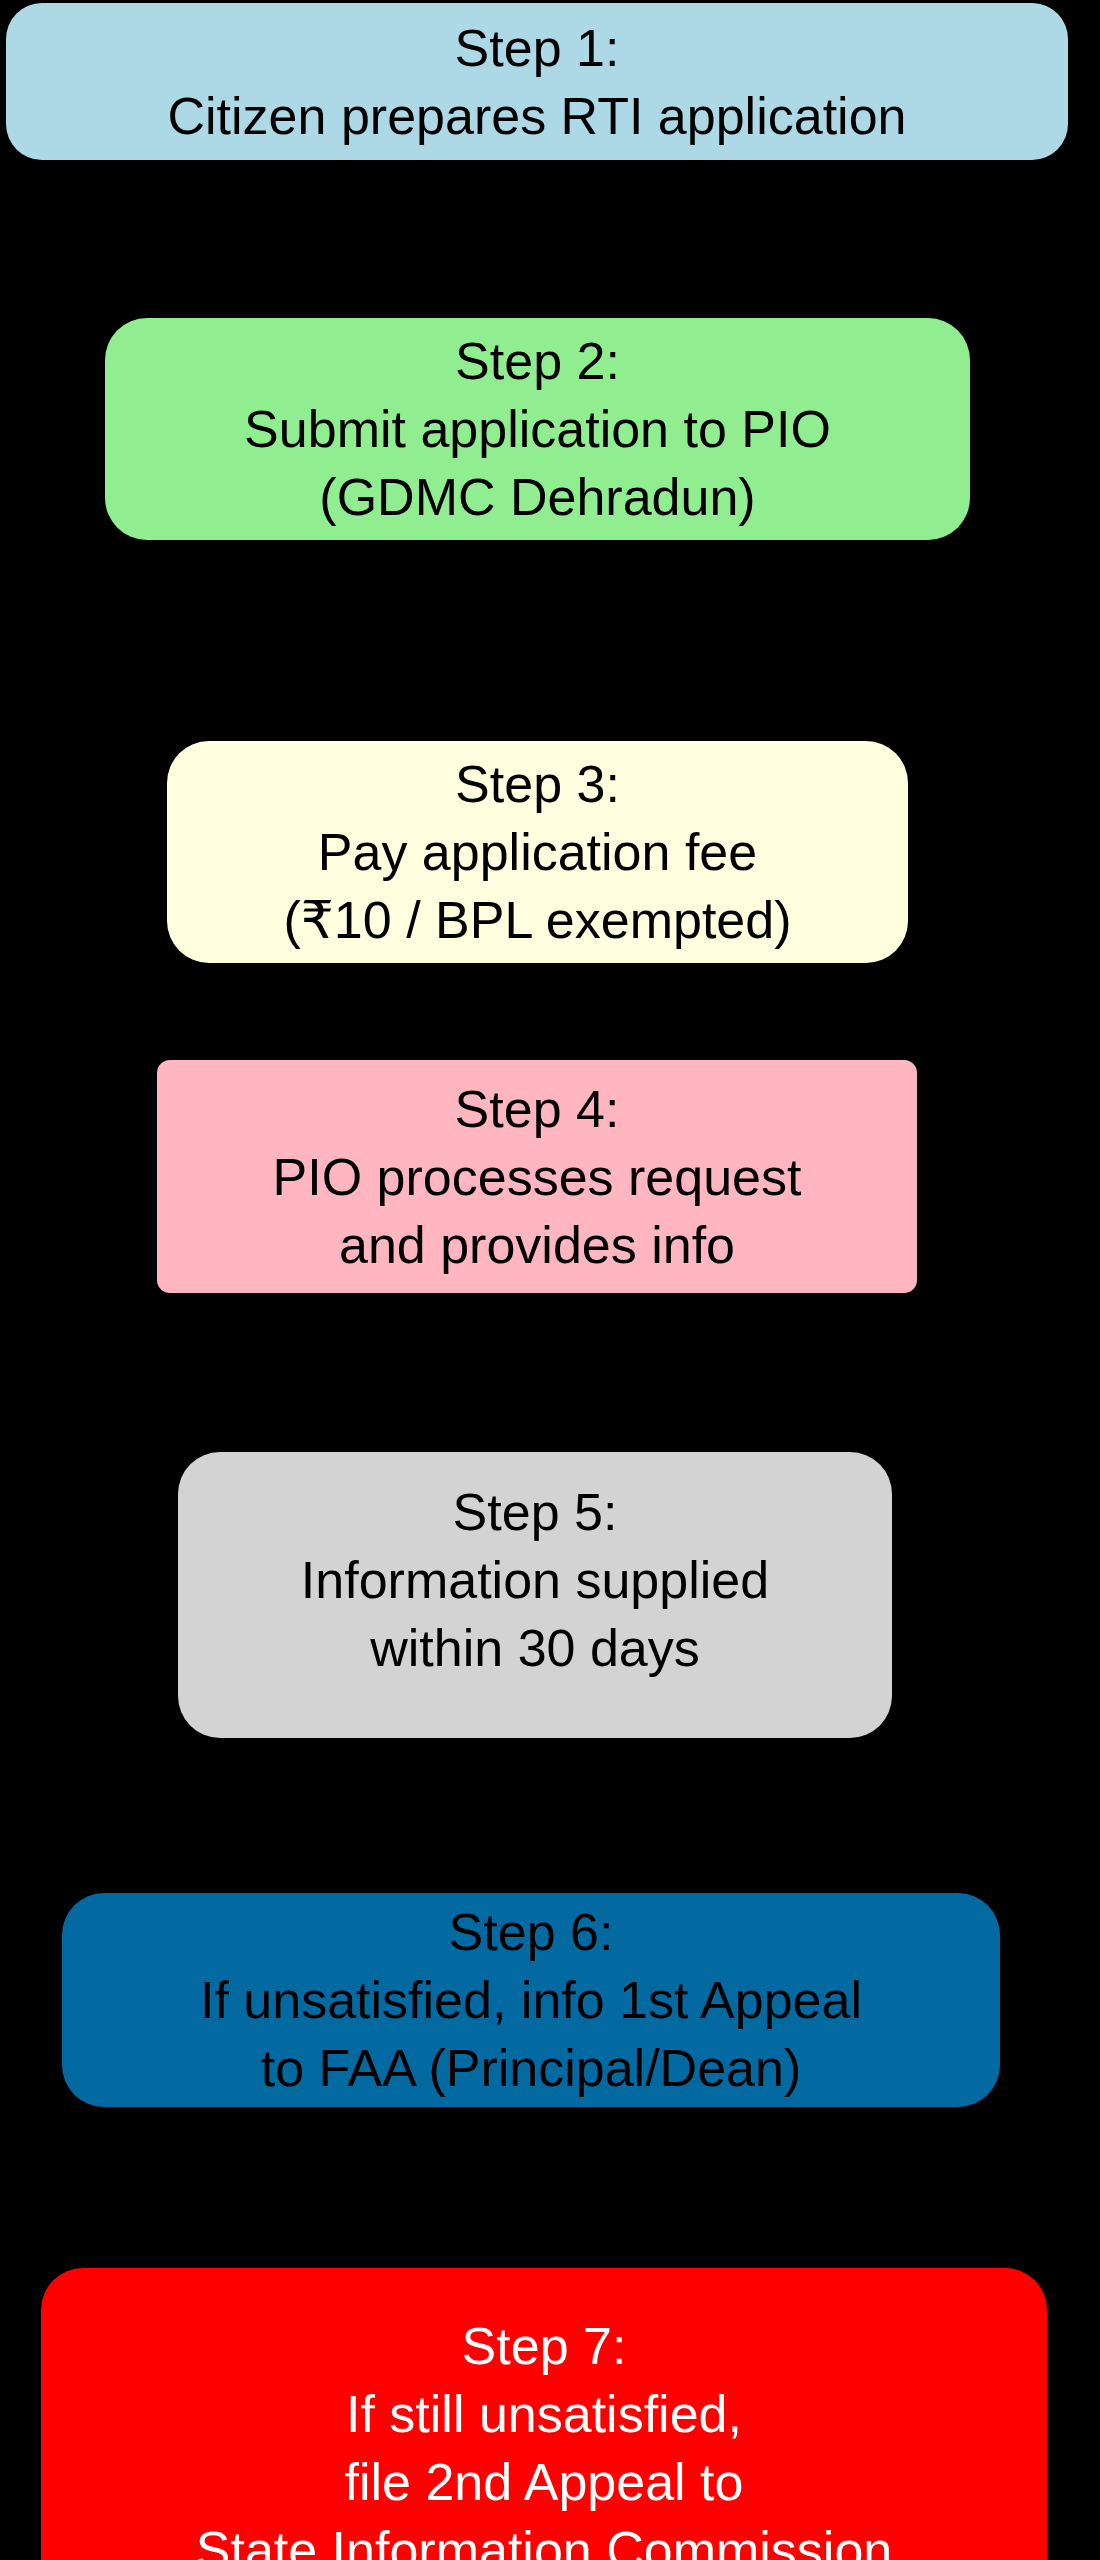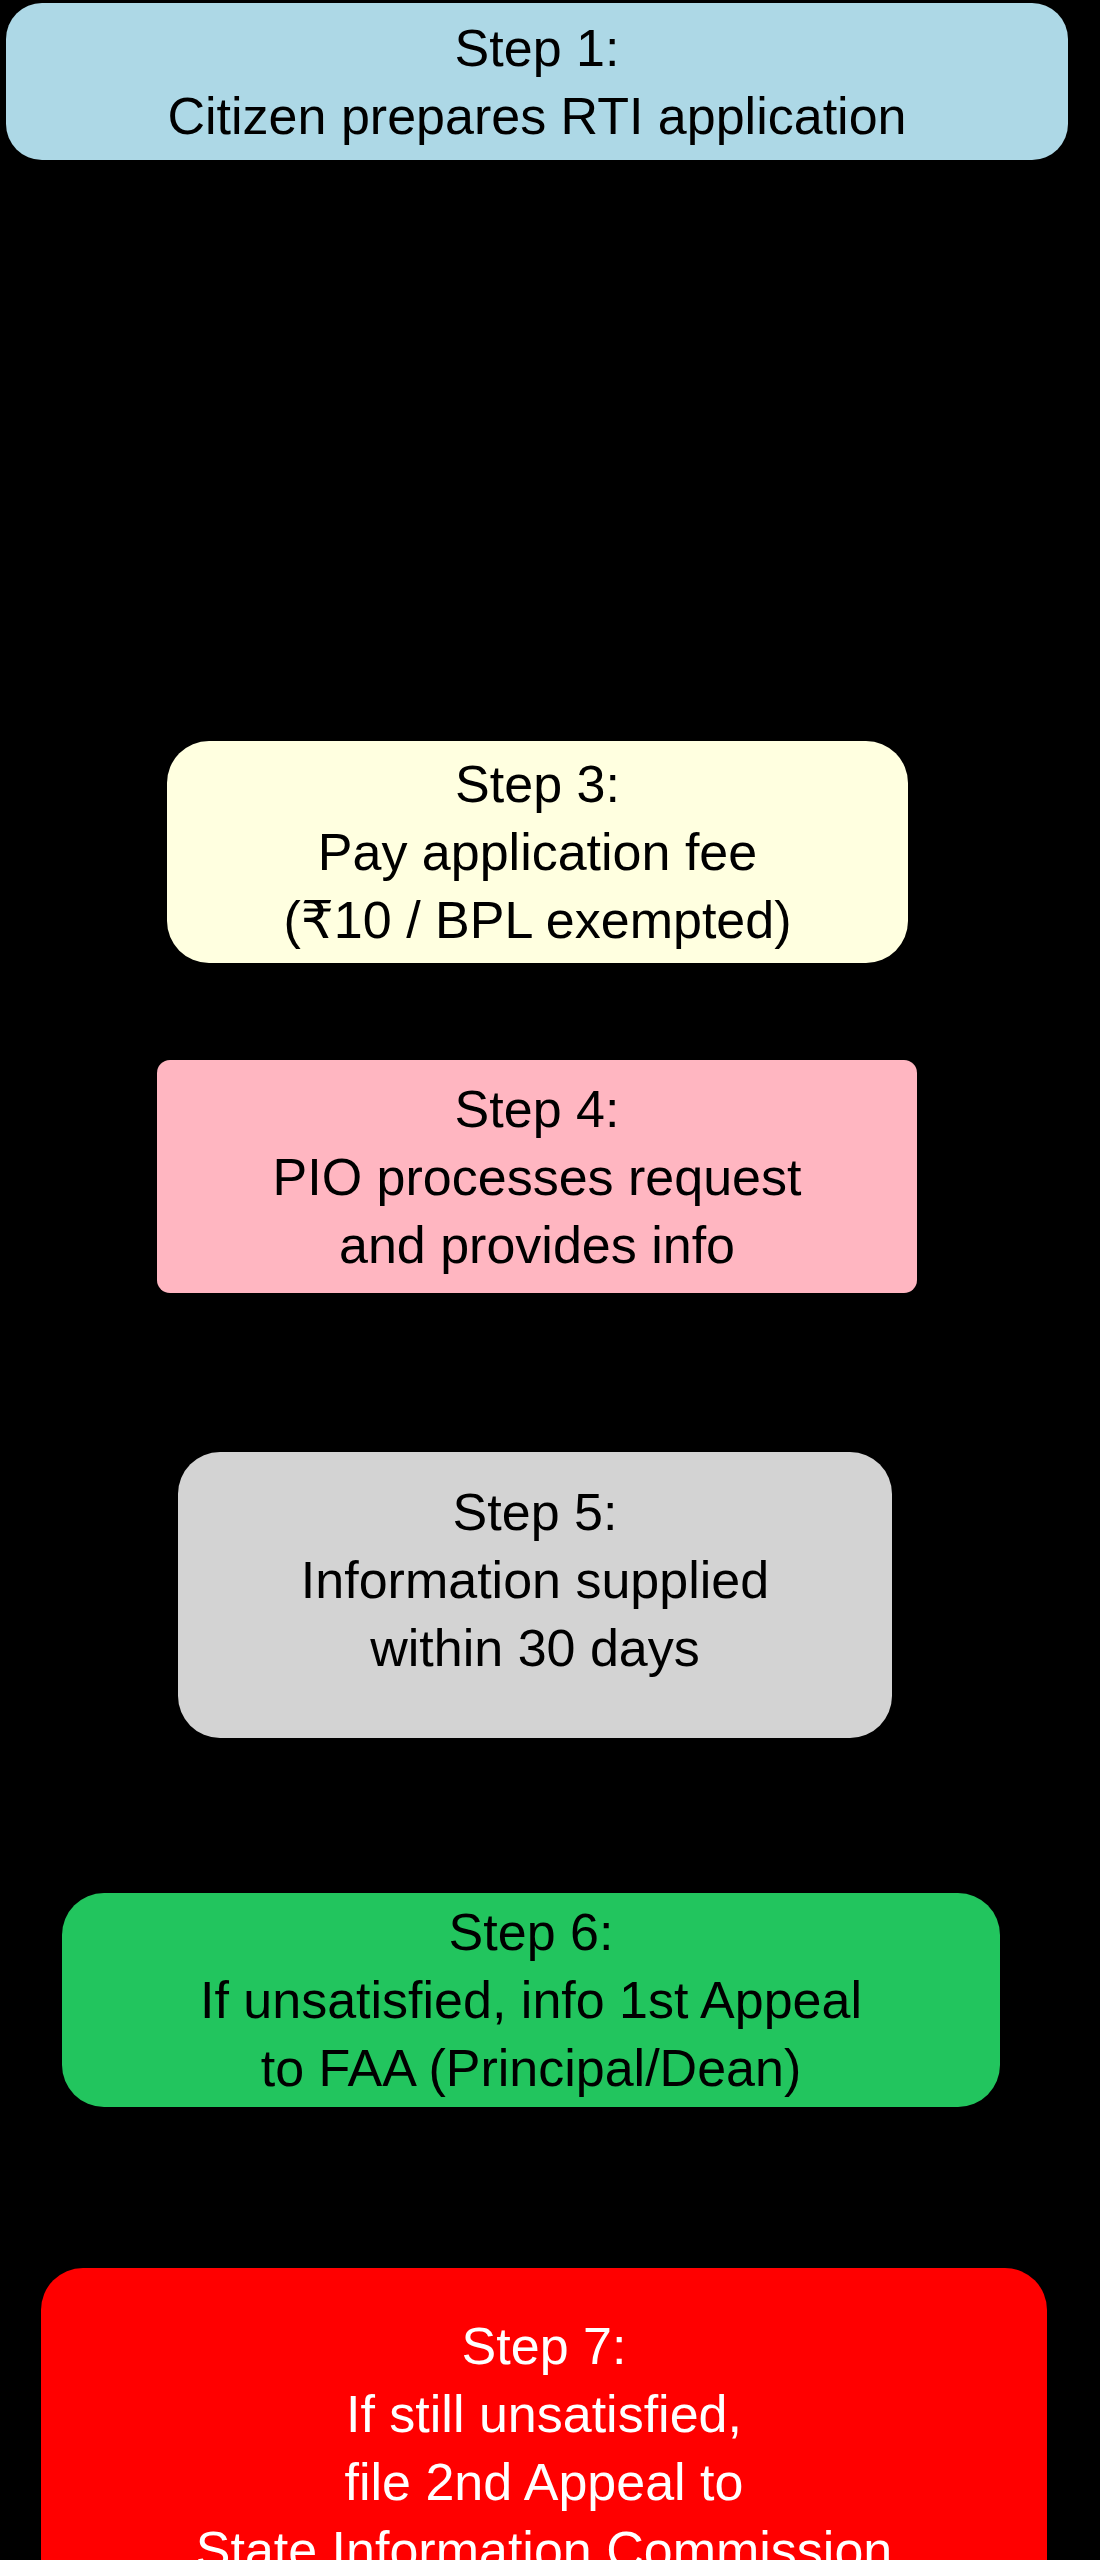--- a/index.html
+++ b/index.html
@@ -39,40 +39,45 @@
 </head>
 <body>
 
 <div class="canvas">
 
   <section class="step-box box1" style="background: rgb(173, 216, 230); color: rgb(0, 0, 0);">
     <div class="line">Step 1:</div>
     <div class="line">Citizen prepares RTI application</div>
   </section>
 
+  <section class="step-box box2" style="background: rgb(144, 238, 144); color: rgb(0, 0, 0);">
+    <div class="line">Step 2:</div>
+    <div class="line">Submit application to PIO</div>
+    <div class="line">(GDMC Dehradun)</div>
+  </section>
 
   <section class="step-box box3" style="background: rgb(255, 255, 224); color: rgb(0, 0, 0);">
     <div class="line">Step 3:</div>
     <div class="line">Pay application fee</div>
     <div class="line">(₹10 / BPL exempted)</div>
   </section>
 
   <section class="step-box box4" style="background: rgb(255, 182, 193); color: rgb(0, 0, 0); border-radius: 13px;">
     <div class="line">Step 4:</div>
     <div class="line">PIO processes request</div>
     <div class="line">and provides info</div>
   </section>
 
   <section class="step-box box5" style="background: rgb(211, 211, 211); color: rgb(0, 0, 0);">
     <div class="line">Step 5:</div>
     <div class="line">Information supplied</div>
     <div class="line">within 30 days</div>
   </section>
 
-  <section class="step-box box6" style="background: #22c55e; color: rgb(0, 0, 0);">
+  <section class="step-box box6" style="background: #0369a1; color: rgb(0, 0, 0);">
     <div class="line">Step 6:</div>
     <div class="line">If unsatisfied, info 1st Appeal</div>
     <div class="line">to FAA (Principal/Dean)</div>
   </section>
 
   <section class="step-box box7" style="background: rgb(255, 0, 0); color: rgb(255, 255, 255);">
     <div class="line">Step 7:</div>
     <div class="line">If still unsatisfied,</div>
     <div class="line">file 2nd Appeal to</div>
     <div class="line">State Information Commission</div>

